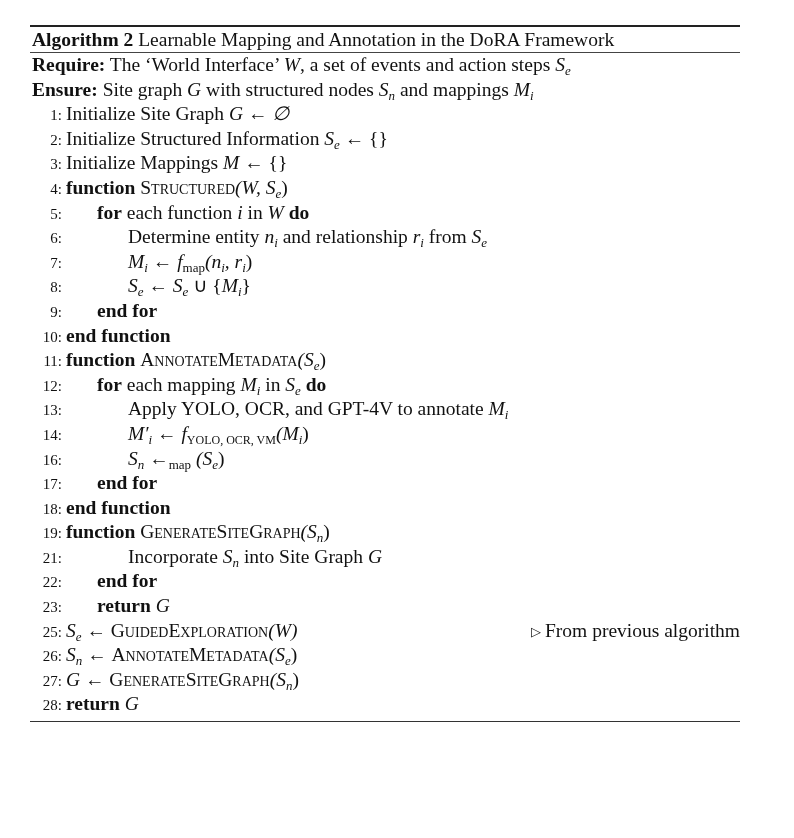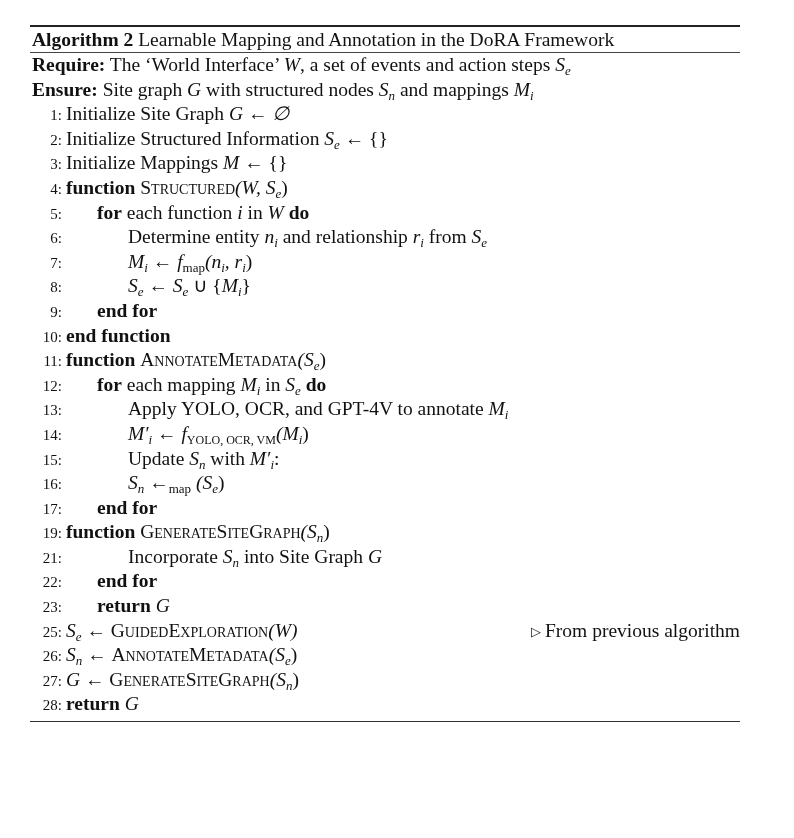--- a/index.html
+++ b/index.html
@@ -94,32 +94,32 @@
   </div>
 
   <div class="line">
     <span class="num">13:</span><span class="ind2"></span><span>Apply YOLO, OCR, and GPT-4V to annotate </span><span class="m">M</span><span class="sub">i</span>
   </div>
 
   <div class="line">
     <span class="num">14:</span><span class="ind2"></span><span class="m">M′</span><span class="sub">i</span><span> ← </span><span class="m">f</span><span class="sub-sc">YOLO, OCR, VM</span><span class="m">(M</span><span class="sub">i</span><span>)</span>
   </div>
 
-  <div class="line">
-    <span class="num">15:</span><span class="ind2"></span><span>Update </span><span class="m">S</span><span class="sub">n</span><span> with </span><span class="m">M′</span><span class="sub">i</span><span>:</span>
-  </div>
 
   <div class="line">
     <span class="num">16:</span><span class="ind2"></span><span class="m">S</span><span class="sub">n</span><span> ←</span><span class="sub-up">map</span><span class="m"> (S</span><span class="sub">e</span><span>)</span>
   </div>
 
   <div class="line">
     <span class="num">17:</span><span class="ind1"></span><span class="kw">end for</span>
   </div>
 
+  <div class="line">
+    <span class="num">18:</span><span class="kw">end function</span>
+  </div>
 
   <div class="line">
     <span class="num">19:</span><span class="kw">function</span> <span class="sc">GenerateSiteGraph</span><span class="m">(S</span><span class="sub">n</span><span>)</span>
   </div>
 
 
   <div class="line">
     <span class="num">21:</span><span class="ind2"></span><span>Incorporate </span><span class="m">S</span><span class="sub">n</span><span> into Site Graph </span><span class="m">G</span>
   </div>
 

